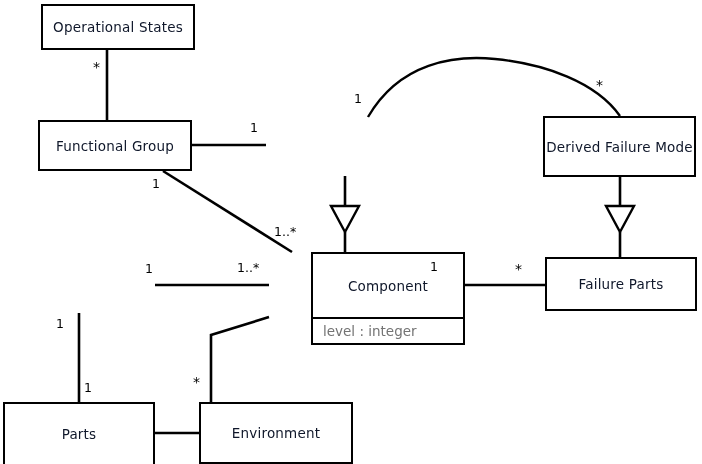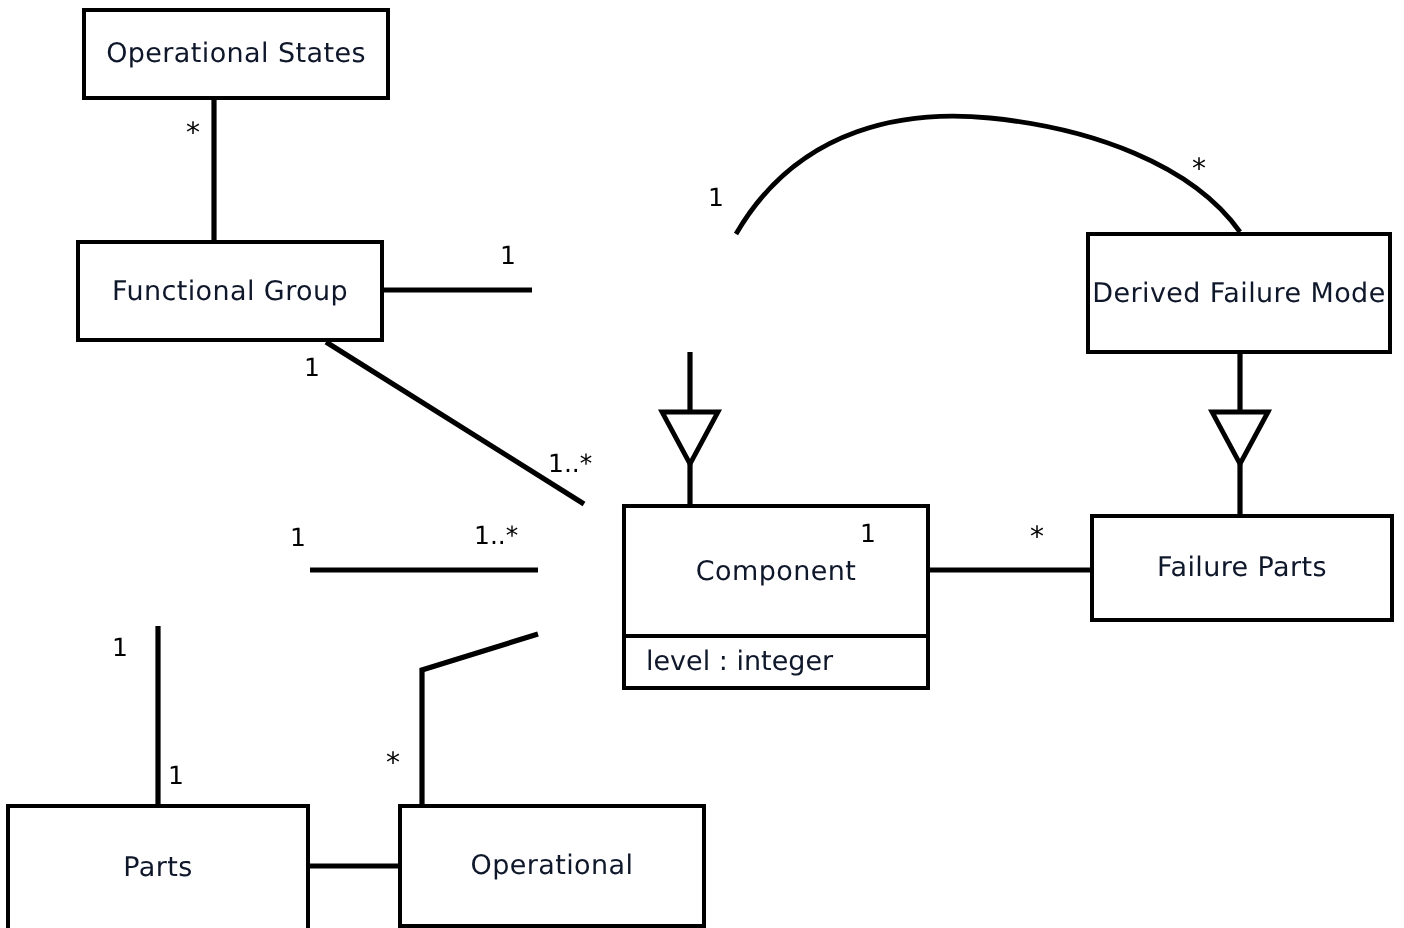--- a/index.html
+++ b/index.html
@@ -39,21 +39,21 @@
     justify-content: center;
     font-size: 13.5px;
     color: #0f172a;
     letter-spacing: 0.2px;
     white-space: nowrap;
   }
   .uml-attrs {
     border-top: 2px solid #000000;
     padding: 4px 0 4px 10px;
     font-size: 13.5px;
-    color: #0f172a;
+    color: #737373;
     white-space: nowrap;
   }
   .mult {
     position: absolute;
     font-size: 12.5px;
     color: #000000;
     z-index: 3;
     white-space: nowrap;
     line-height: 1;
   }
@@ -116,21 +116,21 @@
 
   <div class="uml-class" style="left:545px; top:257px; width:152px; height:54px;">
     <div class="uml-name">Failure Parts</div>
   </div>
 
   <div class="uml-class" style="left:3px; top:402px; width:152px; height:64px;">
     <div class="uml-name">Parts</div>
   </div>
 
   <div class="uml-class" style="left:199px; top:402px; width:154px; height:62px;">
-    <div class="uml-name">Operational</div>
+    <div class="uml-name">Environment</div>
   </div>
 
   <span class="mult star" style="left:93px; top:60px;">*</span>
   <span class="mult" style="left:250px; top:122px;">1</span>
   <span class="mult" style="left:354px; top:93px;">1</span>
   <span class="mult star" style="left:596px; top:78px;">*</span>
   <span class="mult" style="left:152px; top:178px;">1</span>
   <span class="mult" style="left:274px; top:226px;">1..*</span>
   <span class="mult" style="left:145px; top:263px;">1</span>
   <span class="mult" style="left:237px; top:262px;">1..*</span>

